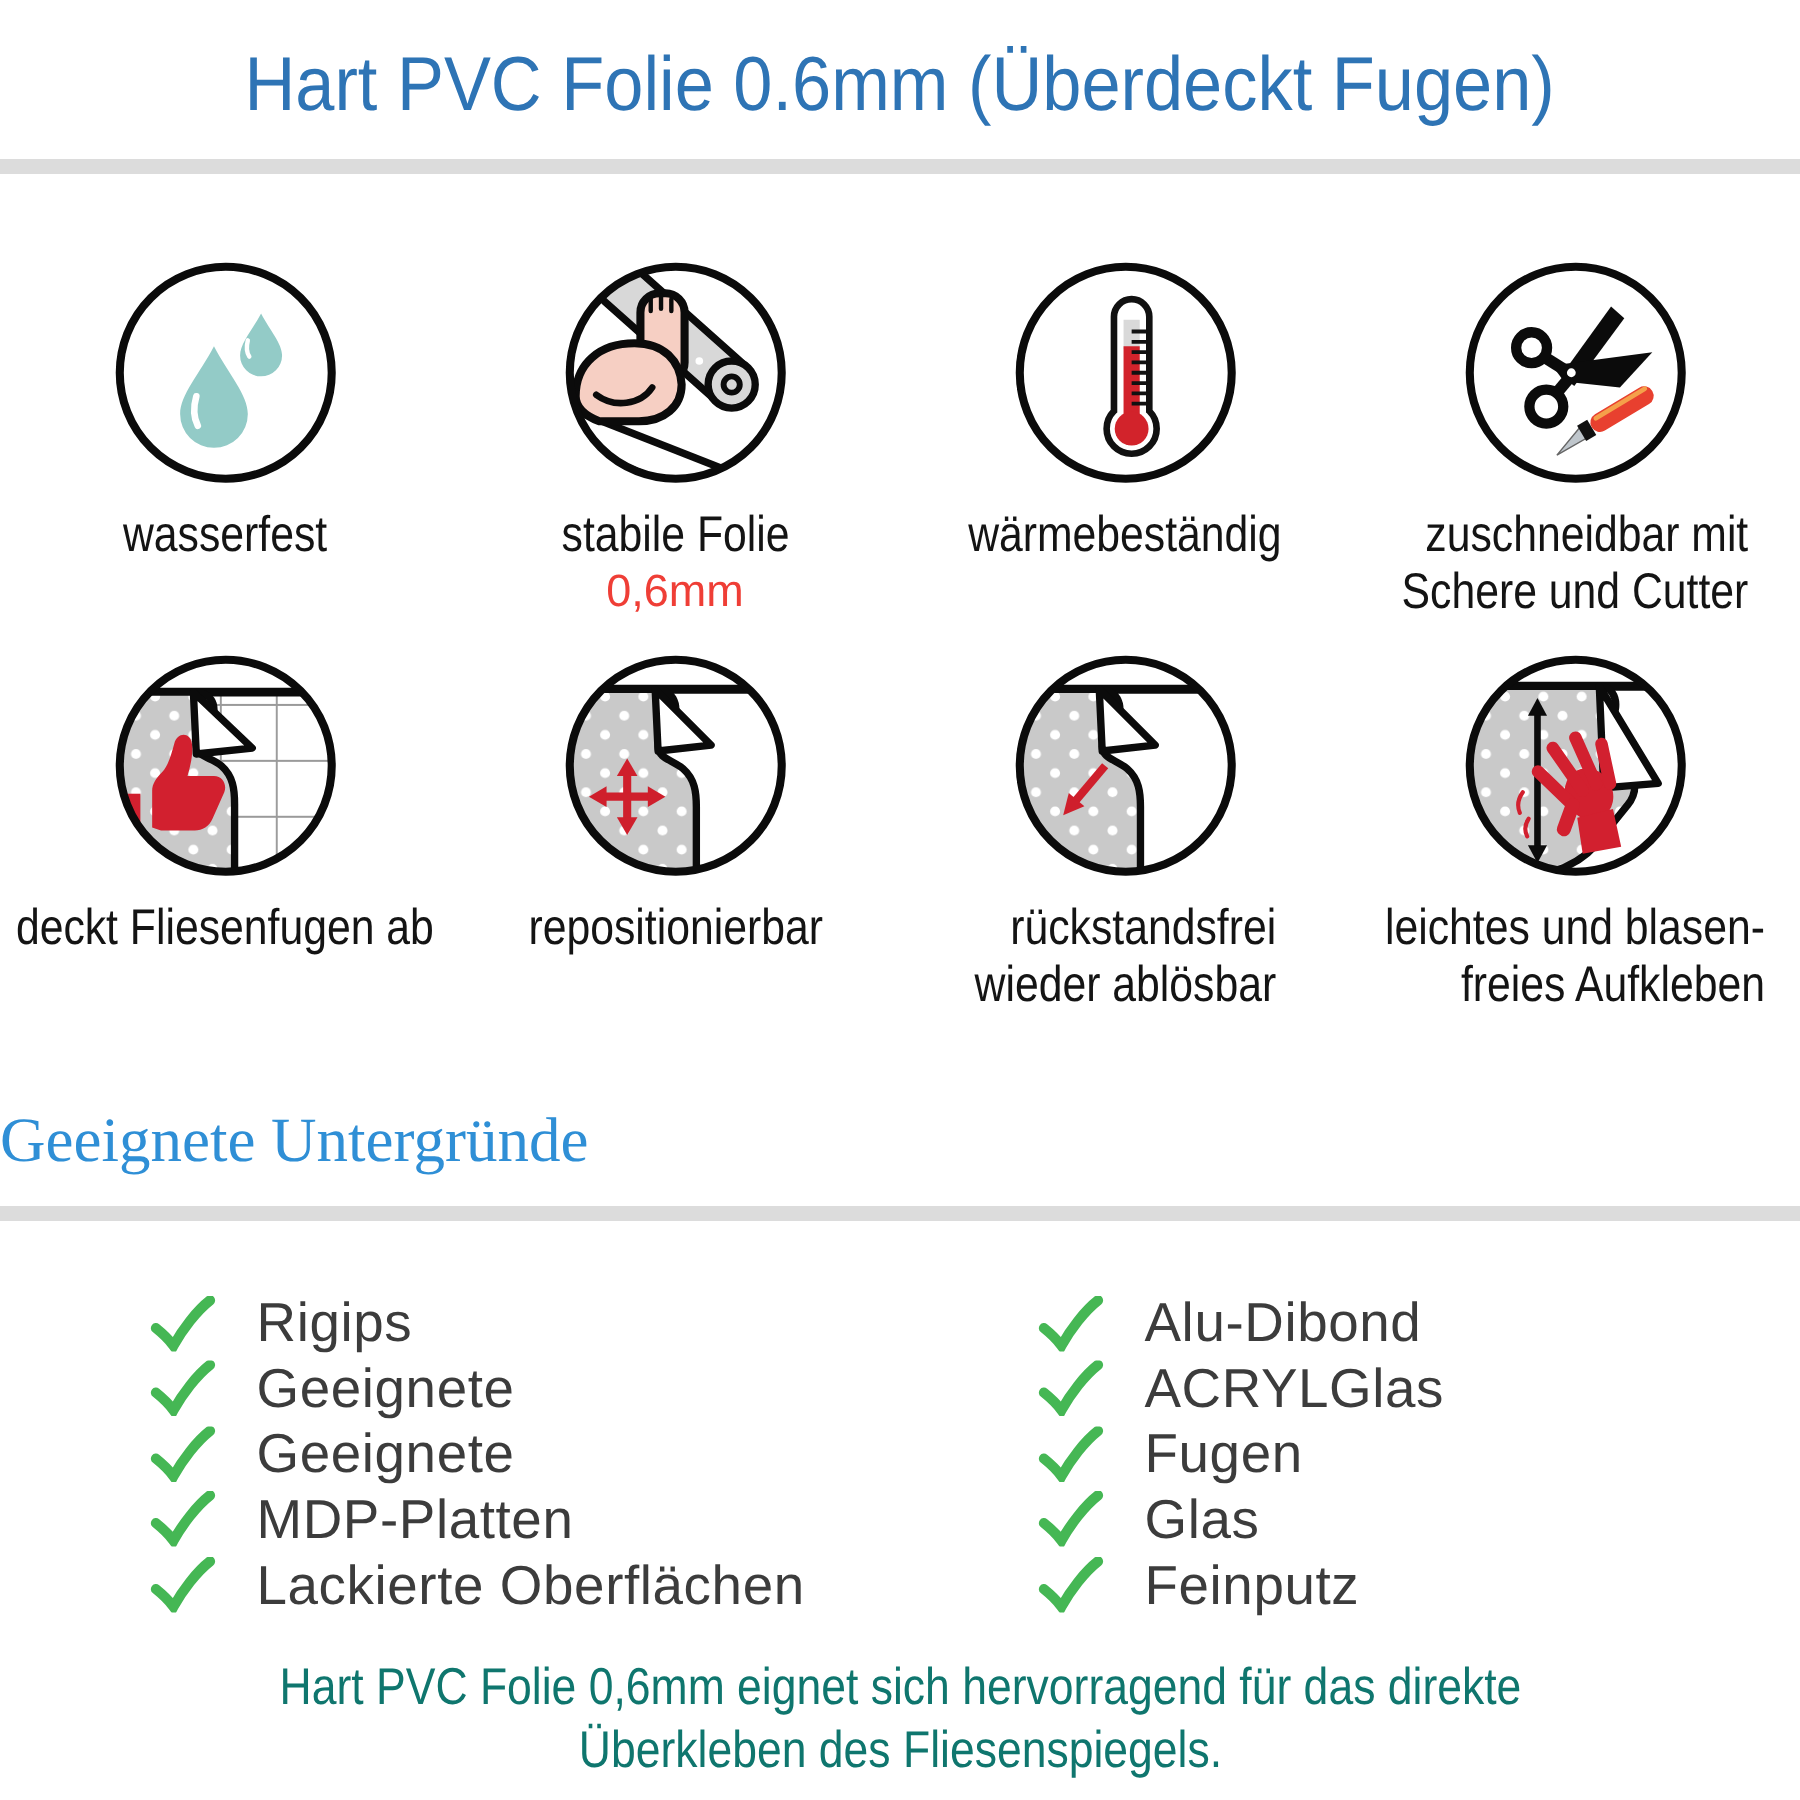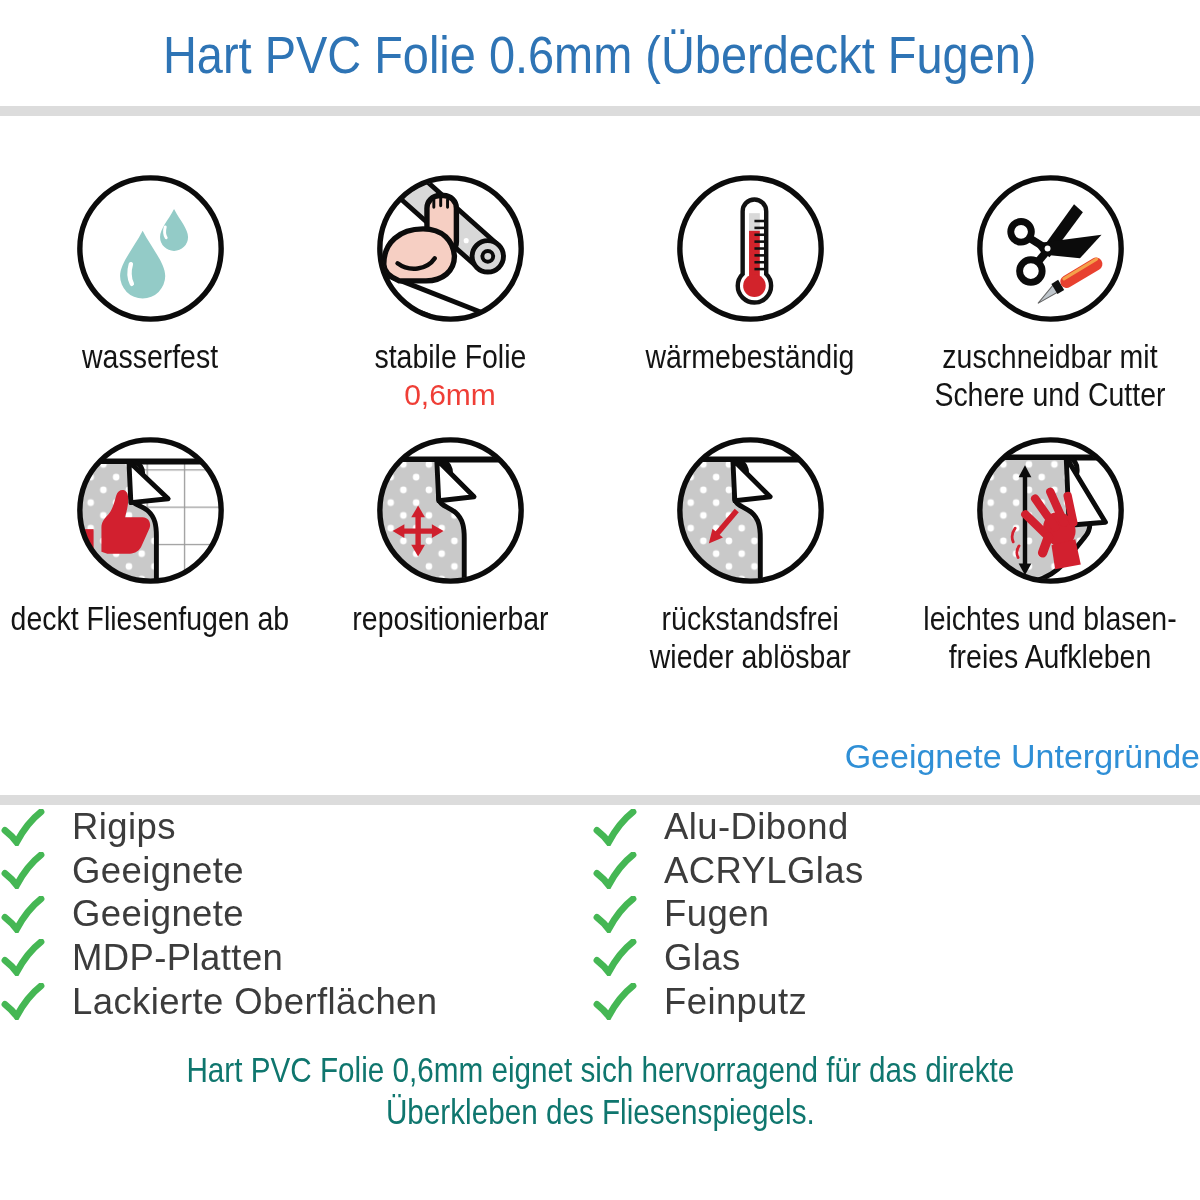--- a/index.html
+++ b/index.html
@@ -17,27 +17,27 @@
 
   .bar { height:10px; background:#DCDCDC; width:1200px; }
   .bar1 { margin-top:21px; }
   .bar2 { margin-top:19px; }
 
   
   .features { display:grid; grid-template-columns:repeat(4,300px); row-gap:18px; margin-top:54px; }
   .feature { display:flex; flex-direction:column; align-items:center; }
   .icon-wrap { width:157px; height:157px; }
   .icon-wrap svg { display:block; }
-  .feat-label { margin-top:11px; text-align:center; font-size:33.5px; color:#141414; line-height:1.13; }
+  .feat-label { margin-top:11px; text-align:right; font-size:33.5px; color:#141414; line-height:1.13; }
   .feat-line { display:block; transform:scaleX(0.85); transform-origin:top center; white-space:nowrap; }
   .feat-sub { margin-top:2px; font-size:30px; color:#EF3E36; text-align:right; }
 
   
-  .surfaces-heading { margin-top:62px; text-align:right; font-size:34px; color:#2F8FD6; font-weight:400; }
-  .checklist { display:flex; }
+  .surfaces-heading { margin-top:62px; text-align:left; font-size:42px; color:#2F8FD6; font-weight:400;font-family:Liberation Serif, serif; }
+  .checklist { display:flex; margin-top:46px; padding-left:99px; }
   .check-col { display:flex; flex-direction:column; }
   .check-col.left { width:592px; }
   .check-item { display:flex; align-items:center; height:43.6px; }
   .check-icon { width:45px; height:37px; margin-right:27px; flex:0 0 auto; }
   .check-text { font-size:36.5px; color:#3C3C3C; letter-spacing:0.4px; white-space:nowrap; }
 
   
   .footer { margin-top:27px; text-align:center; font-size:34.5px; color:#0f766e; line-height:1.2; }
   .footer .cond { transform:scaleX(0.86); }
 </style>

